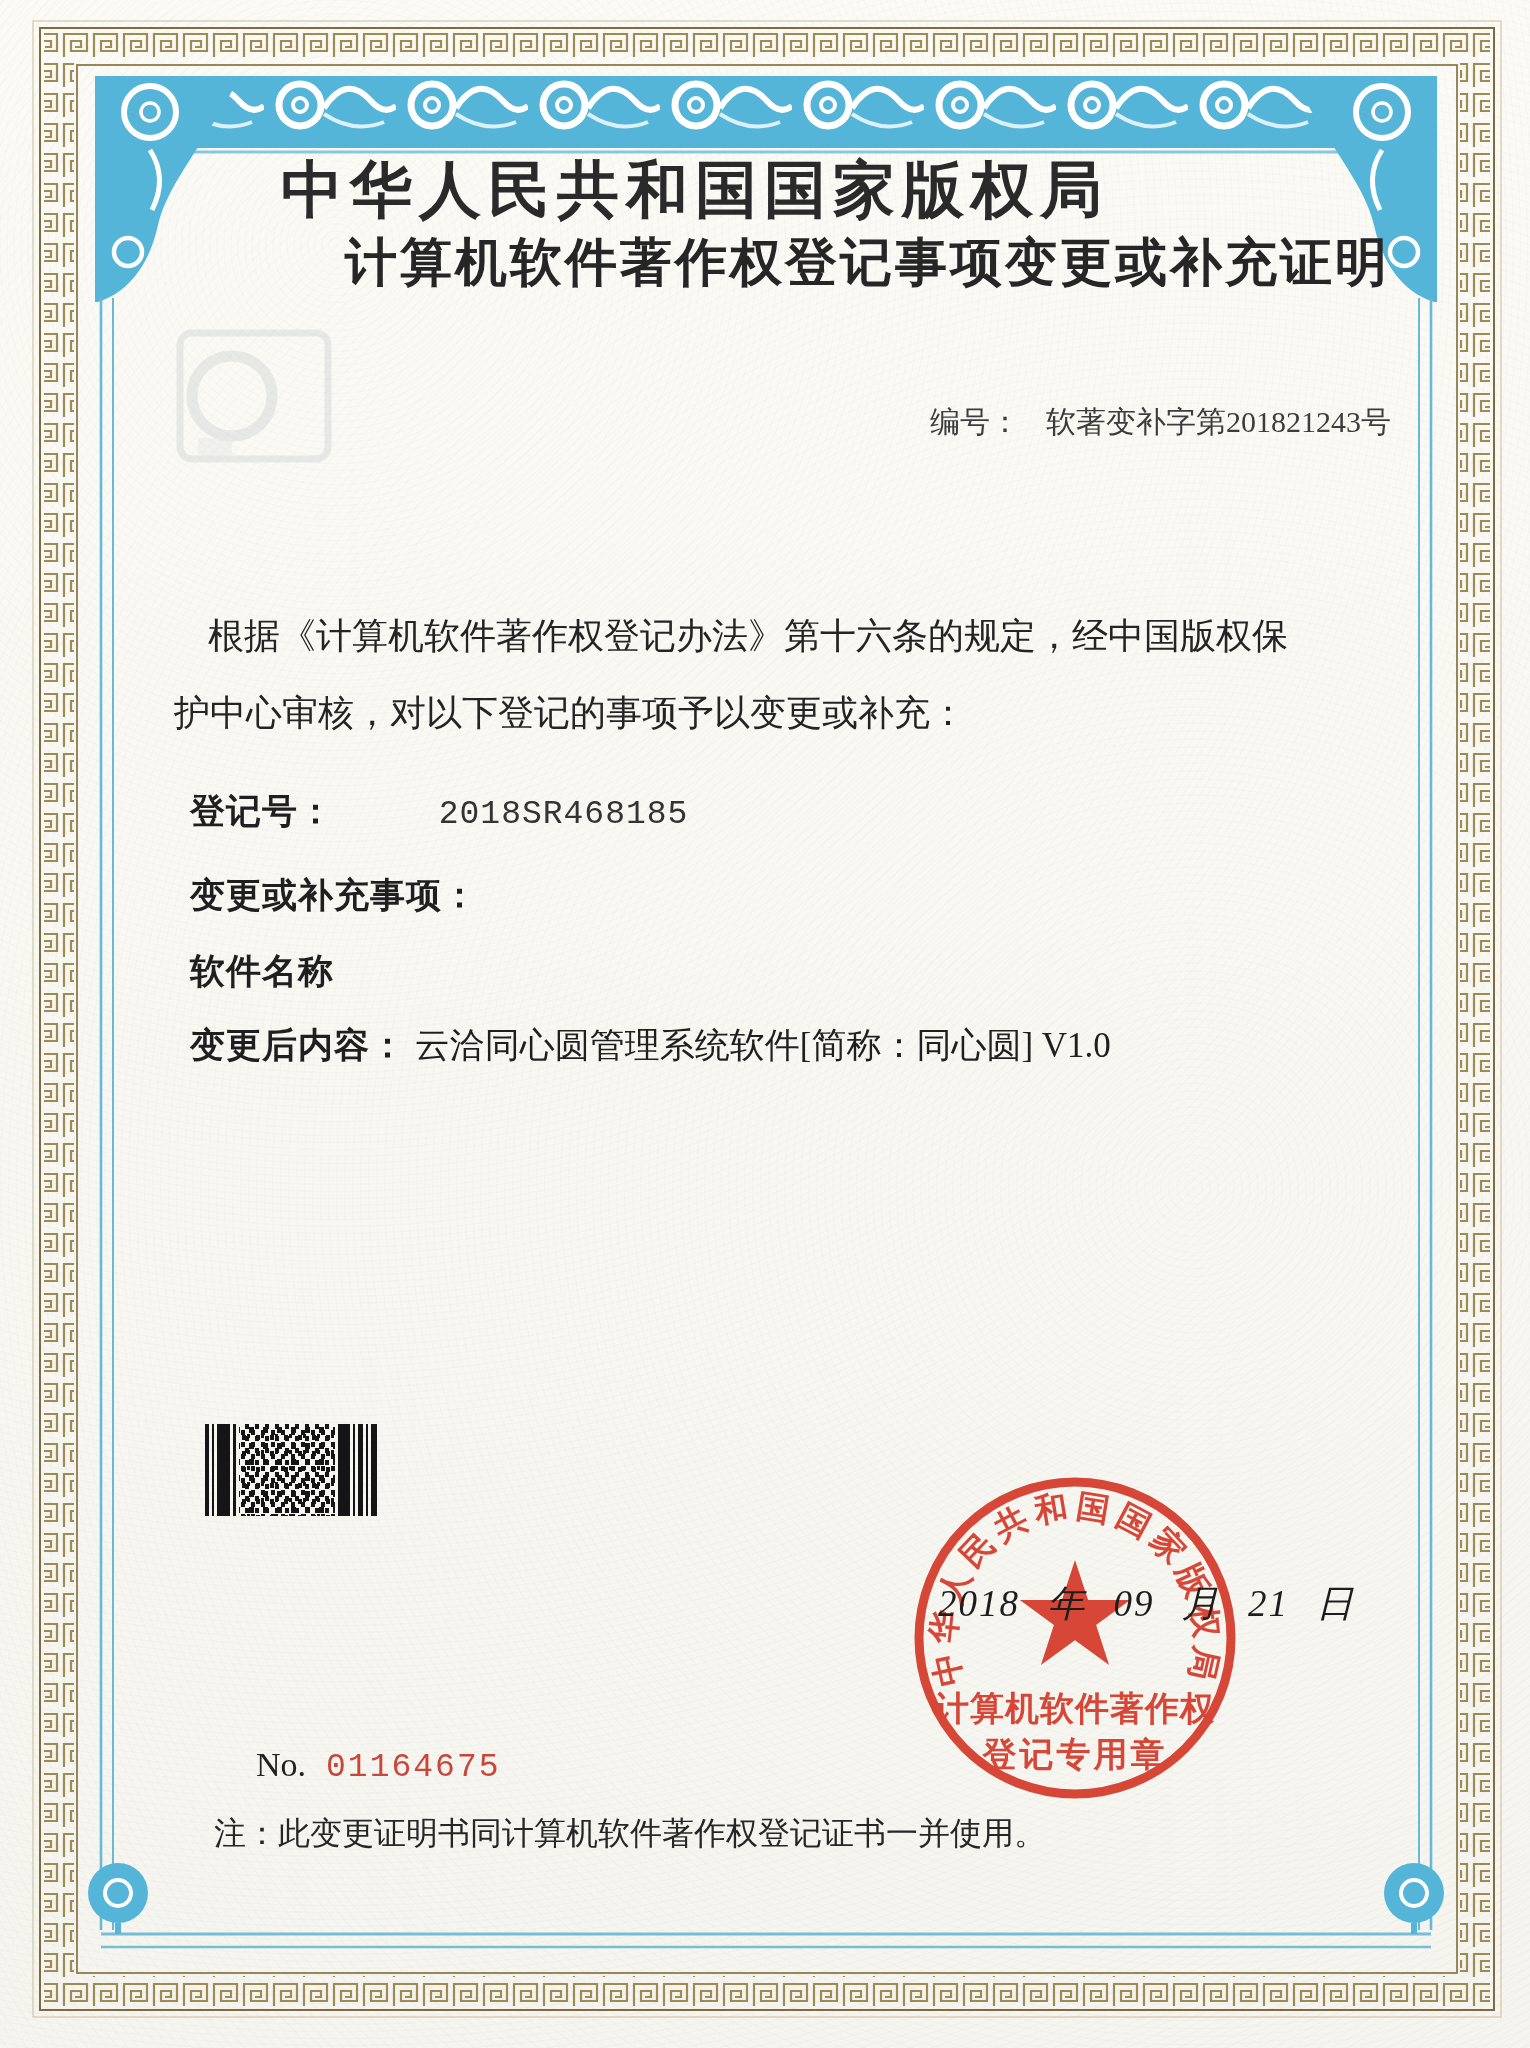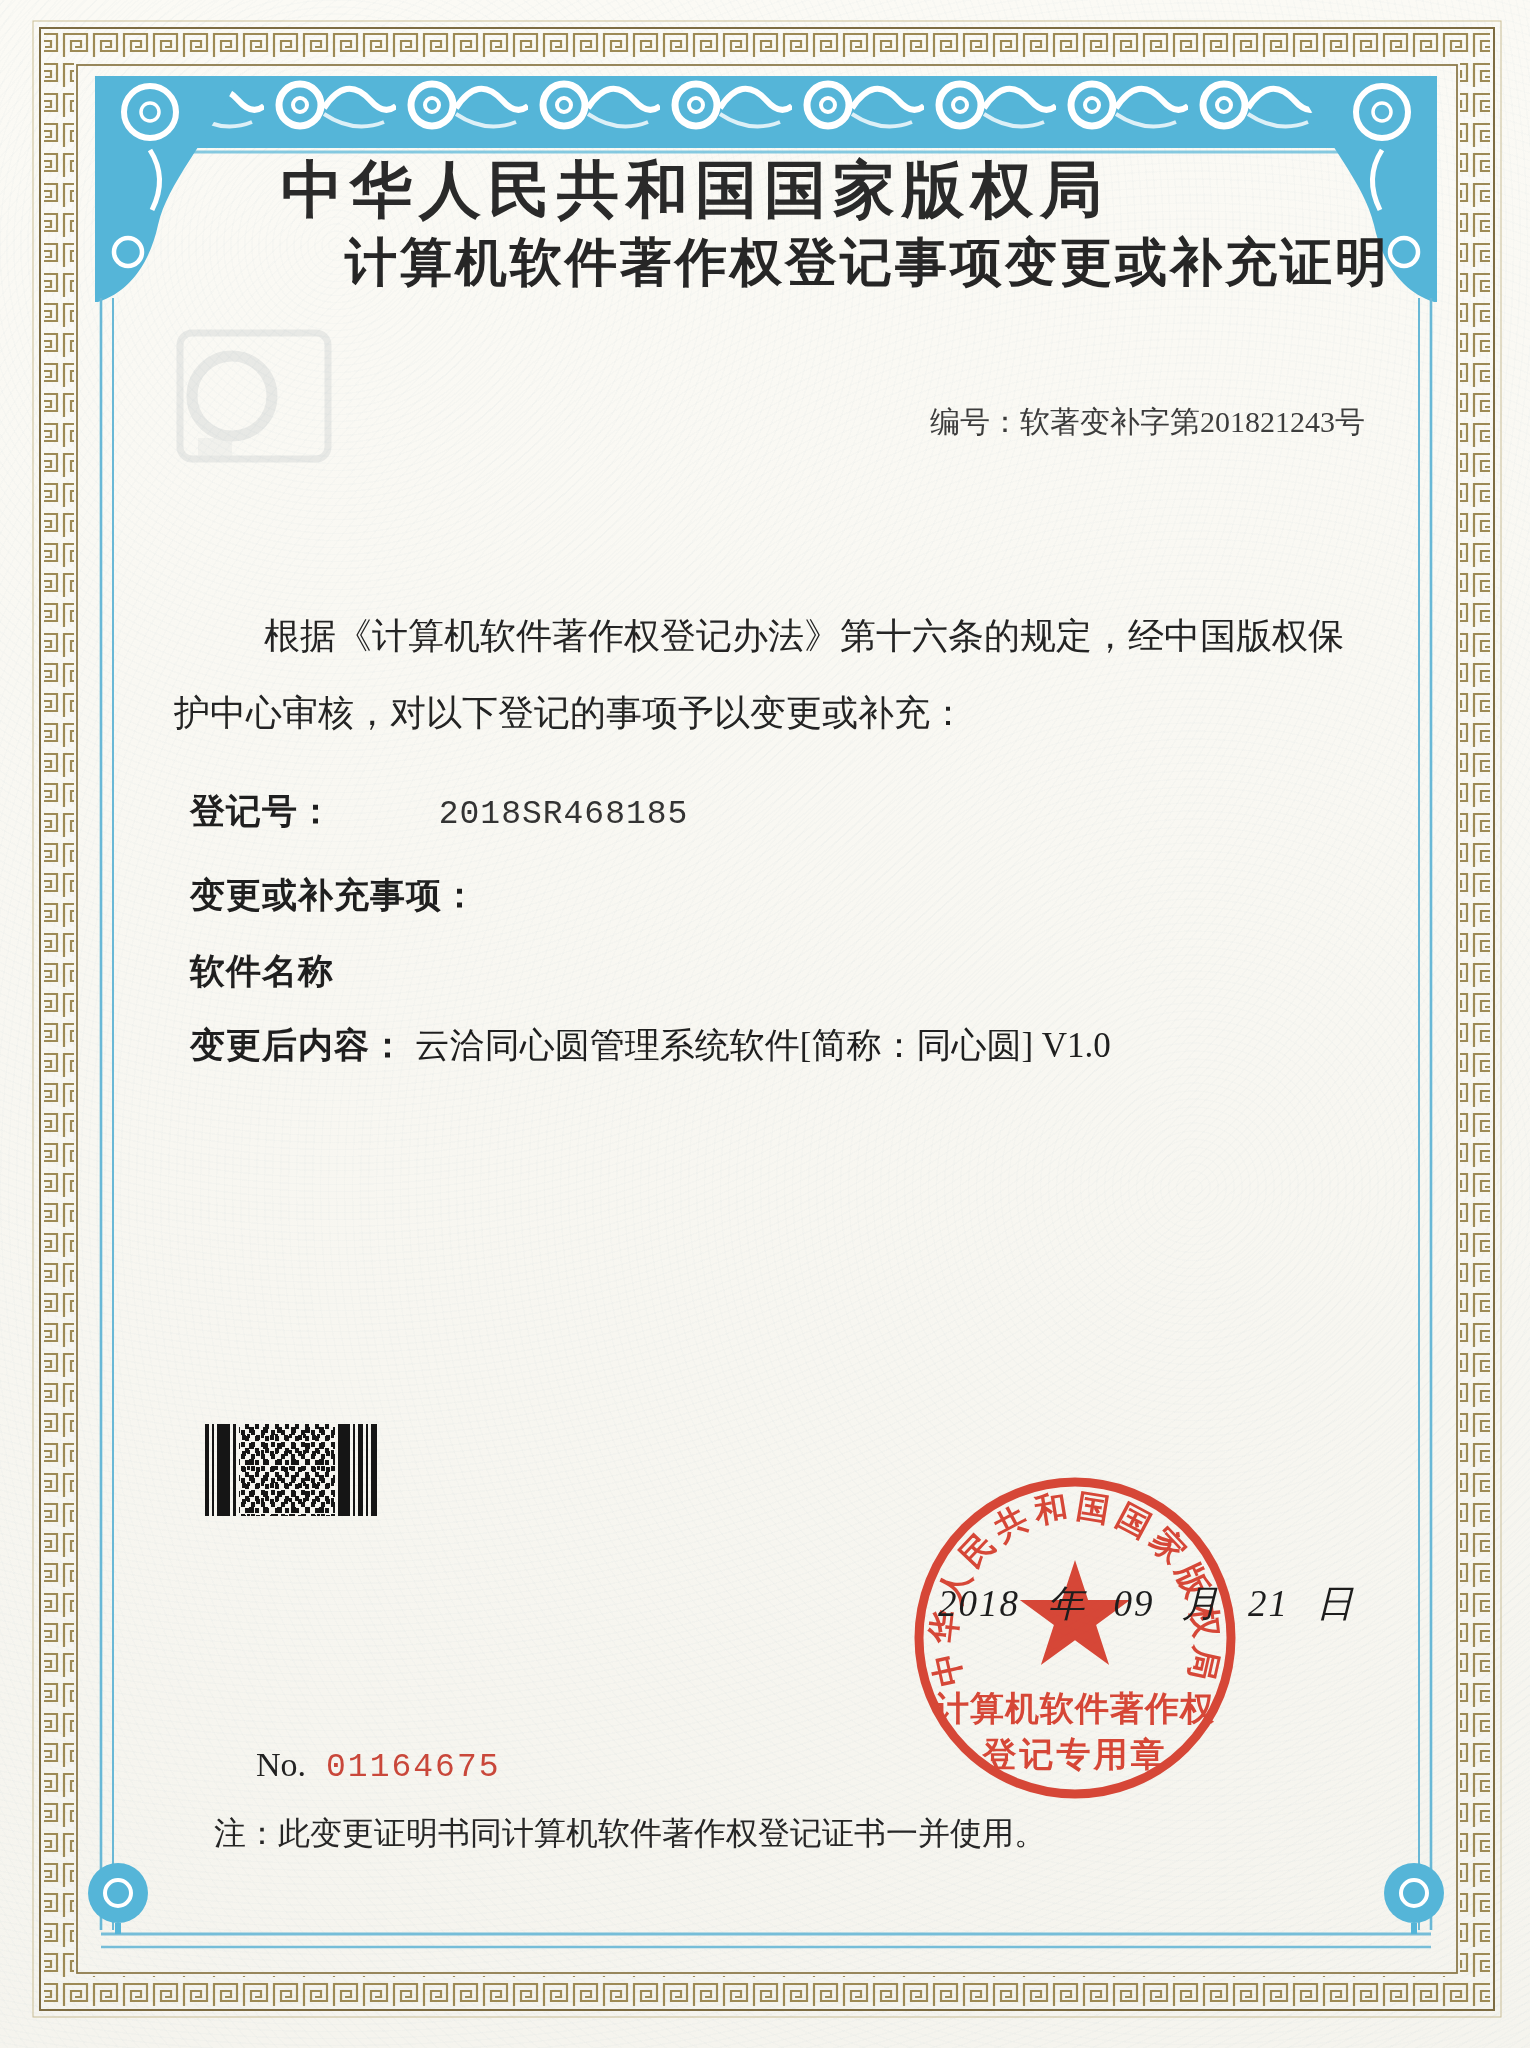--- a/index.html
+++ b/index.html
@@ -14,23 +14,23 @@
   .frame{position:absolute;left:0;top:0;z-index:0;}
   .authority-title{
     position:absolute;top:148px;left:0;right:140px;text-align:center;
     font-size:62px;font-weight:bold;letter-spacing:7px;color:#2a2a2a;z-index:1;
   }
   .cert-title{
     position:absolute;top:228px;left:0;right:140px;text-align:right;
     font-size:52px;font-weight:bold;letter-spacing:3px;color:#262626;z-index:1;
   }
   .serial{position:absolute;top:402px;left:930px;font-size:30px;color:#3c3c3c;z-index:1;}
-  .serial .serial-value{}
+  .serial .serial-value{margin-left:26px;}
   .body-par{position:absolute;top:598px;left:174px;right:130px;font-size:36px;line-height:77px;color:#242424;z-index:1;}
-  .body-par .indent{text-indent:34px;text-align:center;}
+  .body-par .indent{text-indent:34px;}
   .row{position:absolute;left:190px;font-size:35px;color:#1f1f1f;z-index:1;white-space:nowrap;}
   .lbl{font-weight:bold;letter-spacing:1px;}
   .val{font-weight:normal;}
   .mono{font-family:"Liberation Mono","DejaVu Sans Mono",monospace;font-size:33px;letter-spacing:1px;color:#333;margin-top:6px;}
   .barcode{position:absolute;left:205px;top:1424px;z-index:1;}
   .seal{position:absolute;left:905px;top:1468px;z-index:2;opacity:0.93;}
   .date{
     position:absolute;left:938px;top:1579px;font-size:37px;color:#1d1d1d;
     letter-spacing:2px;word-spacing:16px;z-index:3;white-space:nowrap;font-style:italic;
   }

